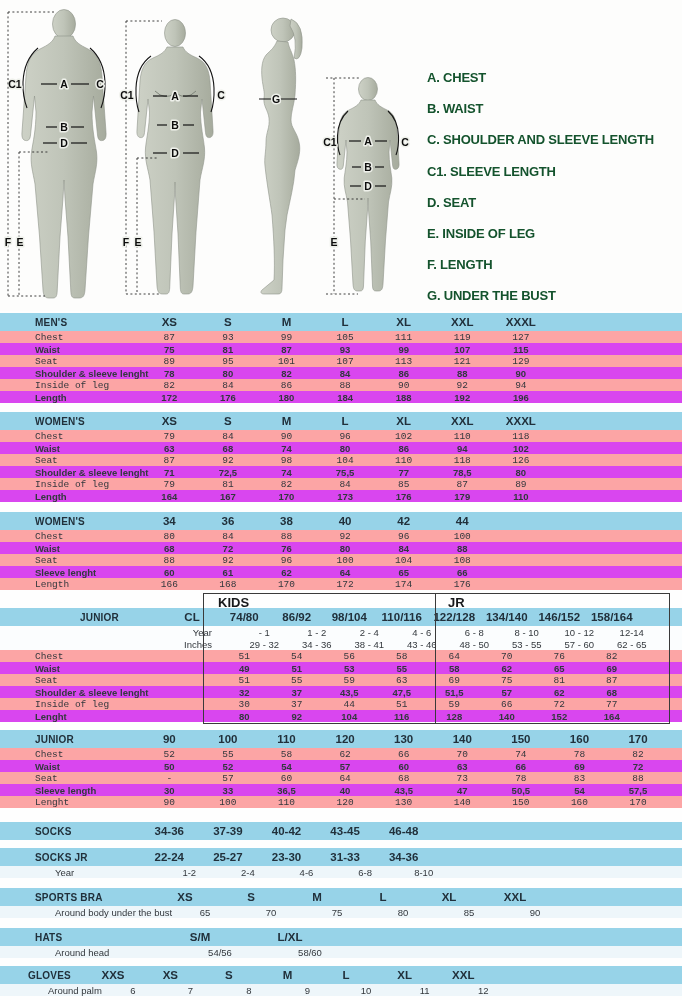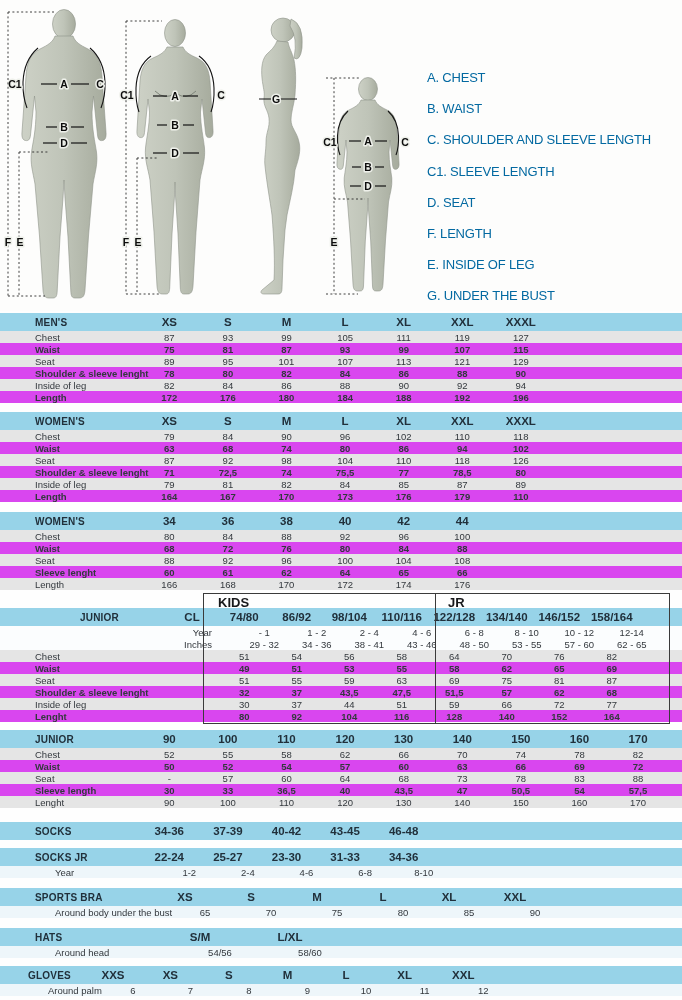--- a/index.html
+++ b/index.html
@@ -9,29 +9,29 @@
   
   .diagram{position:relative;width:682px;height:311px;background:#fdfdfc;}
   .diagram svg{position:absolute;left:0;top:0;}
   .body{fill:url(#gbody);stroke:#8e948a;stroke-width:.6;}
   .ml{stroke:#141414;stroke-width:1.2;}
   .dsh{stroke:#2a2a2a;stroke-width:.9;stroke-dasharray:2 2.4;fill:none;}
   .crv{stroke:#141414;stroke-width:1.1;fill:none;}
   .bust{stroke:#7e857a;stroke-width:1;fill:none;}
   .mk{font:700 10.5px "Liberation Sans",sans-serif;fill:#0c0c0c;paint-order:stroke;stroke:#eef0ea;stroke-width:3px;stroke-linejoin:round;text-anchor:middle;}
   .legend{position:absolute;left:427px;top:70px;width:250px;}
-  .legend-item{font-weight:400;font-size:13px;letter-spacing:-.2px;color:#0369a1;margin-bottom:16.2px;white-space:nowrap;}
+  .legend-item{font-weight:700;font-size:13px;letter-spacing:-.2px;color:#14532d;margin-bottom:16.2px;white-space:nowrap;}
   .legend-item:nth-child(6){margin-top:7px;}
 
   
   .tables{position:relative;width:682px;}
   .tbl{position:relative;width:682px;}
   .t-row{display:grid;align-items:center;height:12px;}
   .t-head{height:18px;background:#97d3e8;}
-  .t-light{background:#e5e5e5;}
+  .t-light{background:#fca5a5;font-family:Liberation Mono, monospace;}
   .t-pale{background:#d946ef;font-weight:bold;}
   .t-plain{background:#eef6fa;padding-left:20px;}
   .jrcl .t-plain{background:#fbfdfe;}
   .t-title{font-weight:700;font-size:10px;color:#21303b;padding-left:35px;letter-spacing:.2px;white-space:nowrap;}
   .t-size{font-weight:700;font-size:11.5px;color:#21303b;text-align:center;white-space:nowrap;}
   .t-label{font-size:9.5px;color:#33383d;padding-left:35px;white-space:nowrap;}
   .t-val{font-size:9.5px;color:#33383d;text-align:center;white-space:nowrap;}
   .span2{grid-column:1 / span 2;}
   .t-right{text-align:right;padding-right:26px;padding-left:0;}
 
@@ -150,22 +150,22 @@
         <text class="mk" x="334" y="246">E</text>
       </g>
     </svg>
 
     <div class="legend">
       <div class="legend-item">A. CHEST</div>
       <div class="legend-item">B. WAIST</div>
       <div class="legend-item">C. SHOULDER AND SLEEVE LENGTH</div>
       <div class="legend-item">C1. SLEEVE LENGTH</div>
       <div class="legend-item">D. SEAT</div>
+      <div class="legend-item">E. INSIDE OF LEG</div>
       <div class="legend-item">F. LENGTH</div>
-      <div class="legend-item">E. INSIDE OF LEG</div>
       <div class="legend-item">G. UNDER THE BUST</div>
     </div>
   </div>
 
   <div class="tables">
     <div class="tbl g7" style="margin-top:2px">
         <div class="t-row t-head">
           <div class="t-title">MEN'S</div>
           <div class="t-size">XS</div>
           <div class="t-size">S</div>

